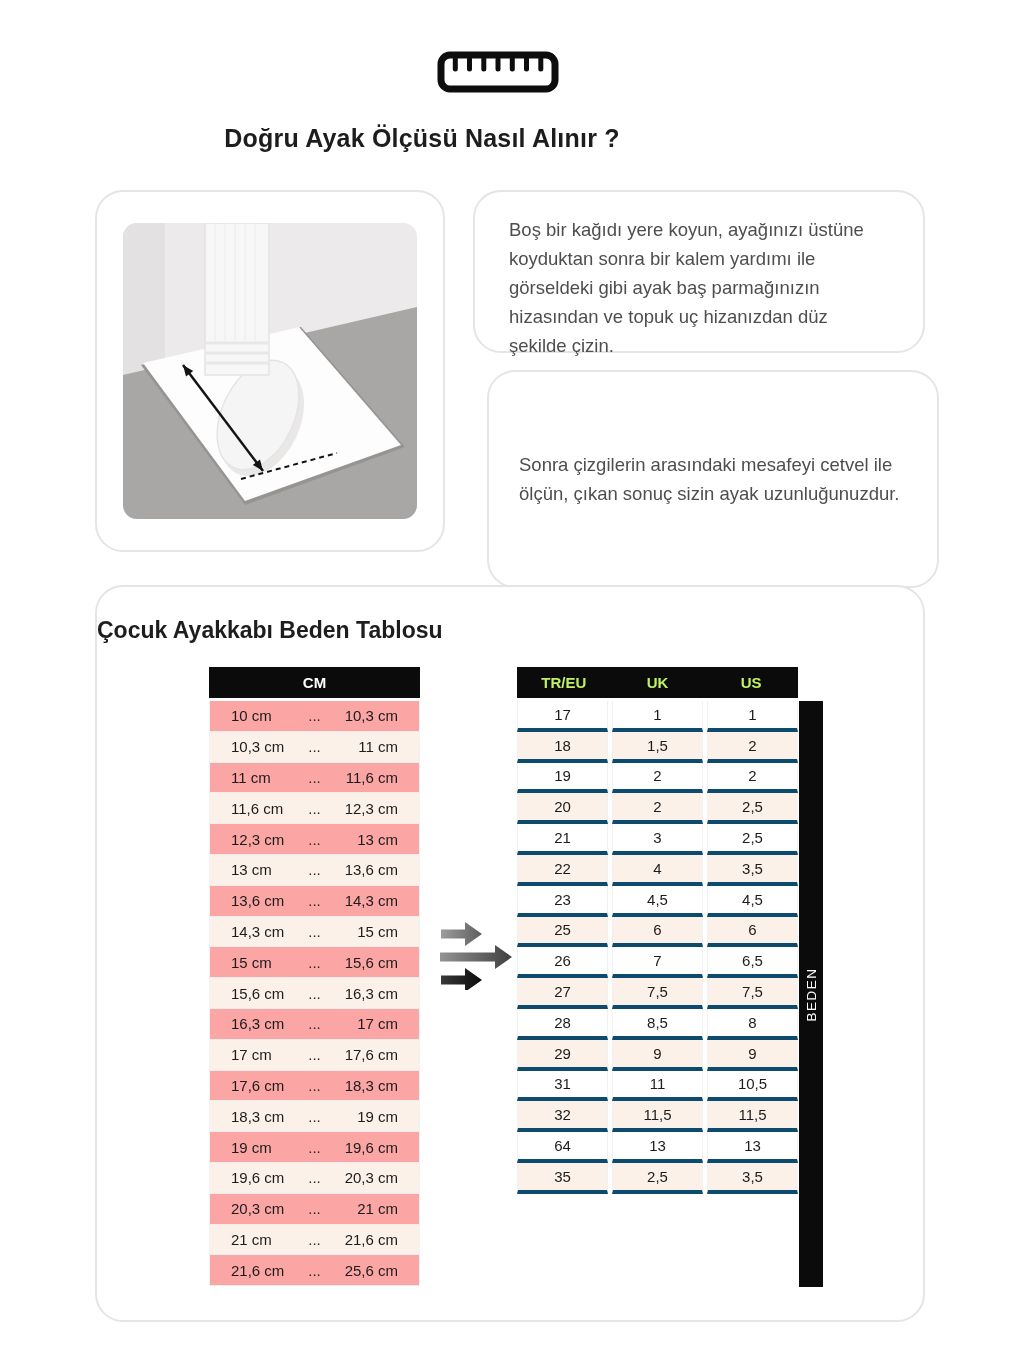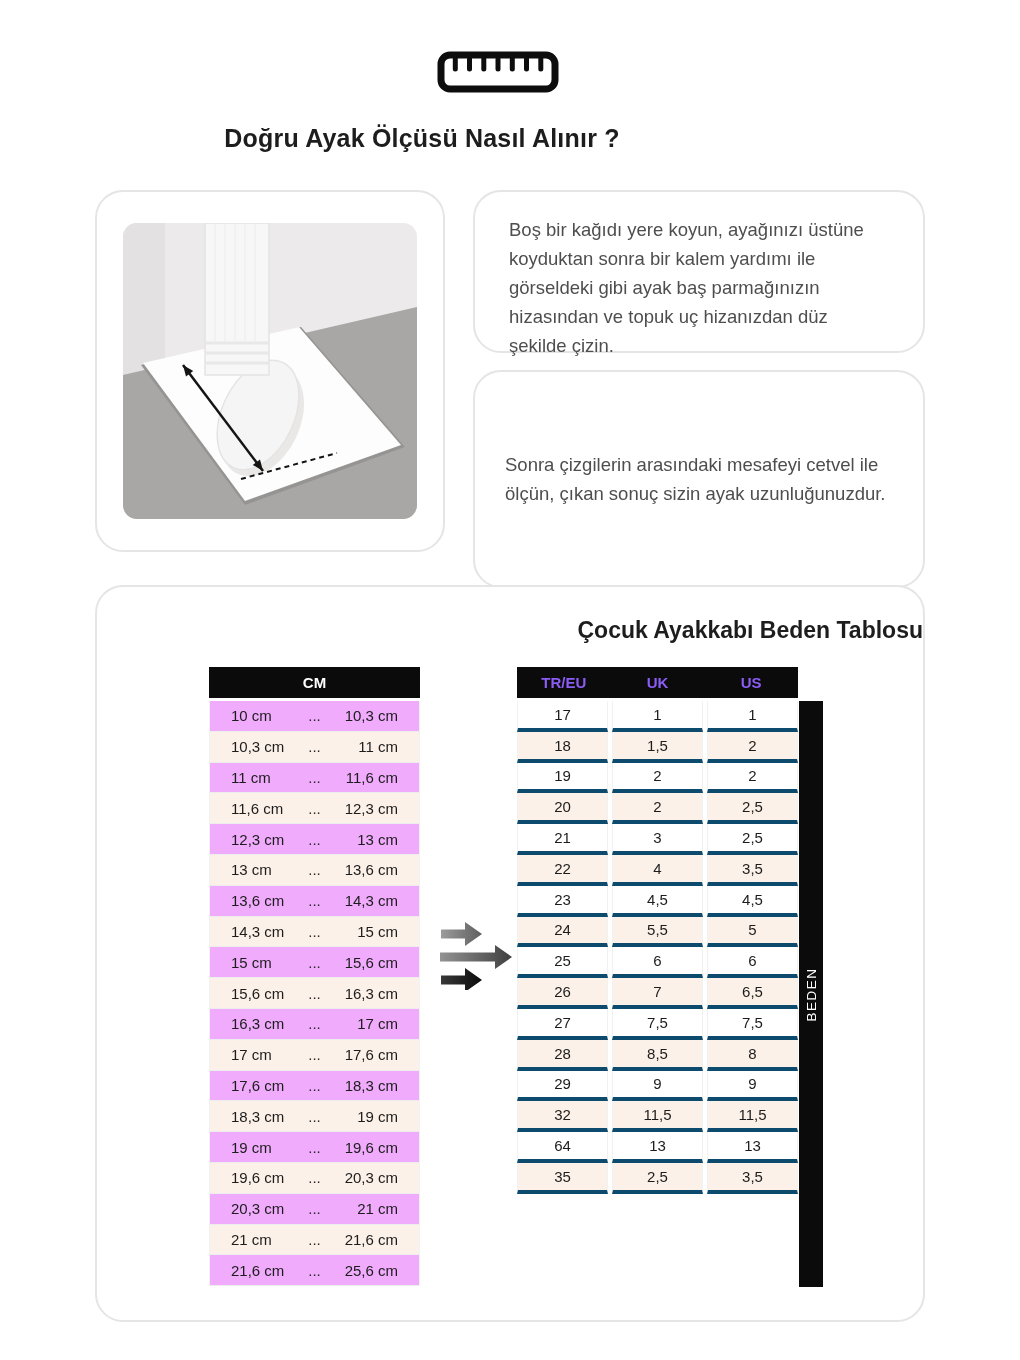--- a/index.html
+++ b/index.html
@@ -8,41 +8,41 @@
 
   .ruler-wrap{position:absolute;left:437px;top:50px;width:122px;height:44px;}
   .page-title{position:absolute;left:0;top:124px;width:844px;margin:0;text-align:center;
     font-size:25px;font-weight:bold;color:#1d1d1d;letter-spacing:.2px;}
 
   .card{position:absolute;border:2px solid #e5e5e5;border-radius:28px;background:#fff;box-sizing:border-box;}
   .photo-card{left:95px;top:190px;width:350px;height:362px;}
   .photo{position:absolute;left:26px;top:31px;width:294px;height:296px;border-radius:14px;overflow:hidden;}
   .tip1{left:473px;top:190px;width:452px;height:163px;}
   .tip1 p{margin:4px;padding:19px 30px 0 30px;}
-  .tip2{left:473px;top:370px;width:452px;height:218px;display:flex;align-items:center;}
+  .tip2{left:487px;top:370px;width:452px;height:218px;display:flex;align-items:center;}
   .tip2 p{margin:0;padding:0 30px;}
   .tip-text{font-size:18.5px;line-height:29px;color:#4e4e4e;}
 
   .chart-card{left:95px;top:585px;width:830px;height:737px;}
-  .chart-title{position:absolute;left:0;top:30px;width:100%;margin:0;text-align:right;
+  .chart-title{position:absolute;left:0;top:30px;width:100%;margin:0;text-align:left;
     font-size:23px;font-weight:bold;color:#1d1d1d;}
 
   .thead{height:31px;line-height:31px;background:#0b0b0b;color:#ffffff;text-align:center;
     font-weight:bold;font-size:15px;margin-bottom:3px;}
 
   .cm-table{position:absolute;left:112px;top:80px;width:211px;}
-  .crow{height:30.8px;display:flex;align-items:center;font-size:15px;color:#1c1c1c;background:#f0abfc;
+  .crow{height:30.8px;display:flex;align-items:center;font-size:15px;color:#1c1c1c;background:#fca5a5;
     border-bottom:1px solid #ededed;border-left:1px solid #f1f1f1;border-right:1px solid #f1f1f1;box-sizing:border-box;}
   .rows .crow:nth-child(even){background:#fcf1e8;}
   .cf{flex:1;padding-left:21px;text-align:left;}
   .cs{width:36px;text-align:center;color:#2a2a2a;}
   .ct{flex:1;padding-right:21px;text-align:right;}
 
   .size-table{position:absolute;left:420px;top:80px;width:281px;}
-  .sthead{height:31px;background:#0b0b0b;color:#8b5cf6;display:grid;grid-template-columns:1fr 1fr 1fr;
+  .sthead{height:31px;background:#0b0b0b;color:#bef264;display:grid;grid-template-columns:1fr 1fr 1fr;
     align-items:center;text-align:center;font-weight:bold;font-size:15px;margin-bottom:3px;}
   .srow{height:30.8px;display:grid;grid-template-columns:1fr 1fr 1fr;column-gap:4px;font-size:15px;color:#1c1c1c;}
   .srow span{display:flex;align-items:center;justify-content:center;background:#fff;box-sizing:border-box;
     border-bottom:4px solid #0c4a6e;border-left:1px solid #f1f1f1;border-right:1px solid #f1f1f1;}
   .rows .srow:nth-child(even) span{background:#fcf1e8;}
 
   .beden-bar{position:absolute;left:702px;top:114px;width:24px;height:586px;background:#0b0b0b;
     display:flex;align-items:center;justify-content:center;}
   .beden-bar span{transform:rotate(-90deg);color:#ffffff;font-size:13.5px;letter-spacing:1.5px;white-space:nowrap;}
 
@@ -272,25 +272,20 @@
             <span>22</span>
             <span>4</span>
             <span>3,5</span>
           </div>
         <div class="srow">
             <span>23</span>
             <span>4,5</span>
             <span>4,5</span>
           </div>
         <div class="srow">
-            <span>24</span>
-            <span>5,5</span>
-            <span>5</span>
-          </div>
-        <div class="srow">
             <span>25</span>
             <span>6</span>
             <span>6</span>
           </div>
         <div class="srow">
             <span>26</span>
             <span>7</span>
             <span>6,5</span>
           </div>
         <div class="srow">
@@ -302,20 +297,25 @@
             <span>28</span>
             <span>8,5</span>
             <span>8</span>
           </div>
         <div class="srow">
             <span>29</span>
             <span>9</span>
             <span>9</span>
           </div>
         <div class="srow">
+            <span>31</span>
+            <span>11</span>
+            <span>10,5</span>
+          </div>
+        <div class="srow">
             <span>32</span>
             <span>11,5</span>
             <span>11,5</span>
           </div>
         <div class="srow">
             <span>64</span>
             <span>13</span>
             <span>13</span>
           </div>
         <div class="srow">

